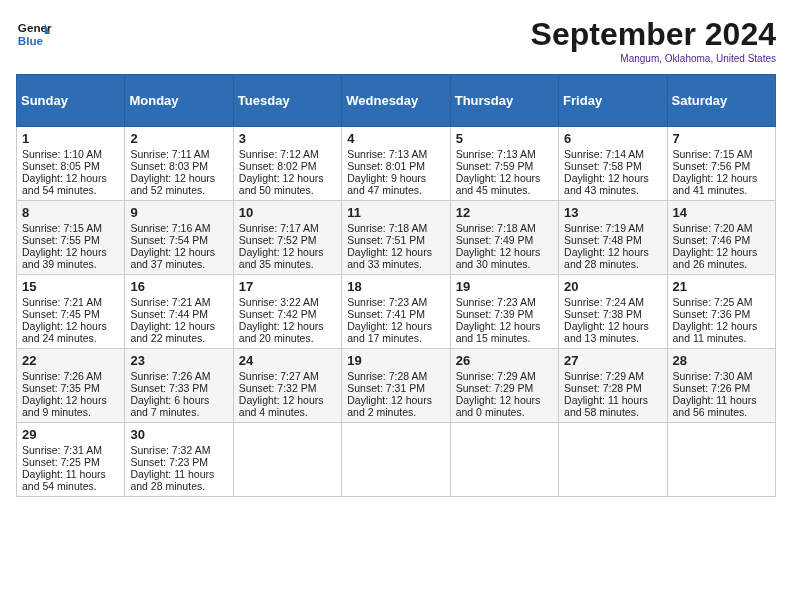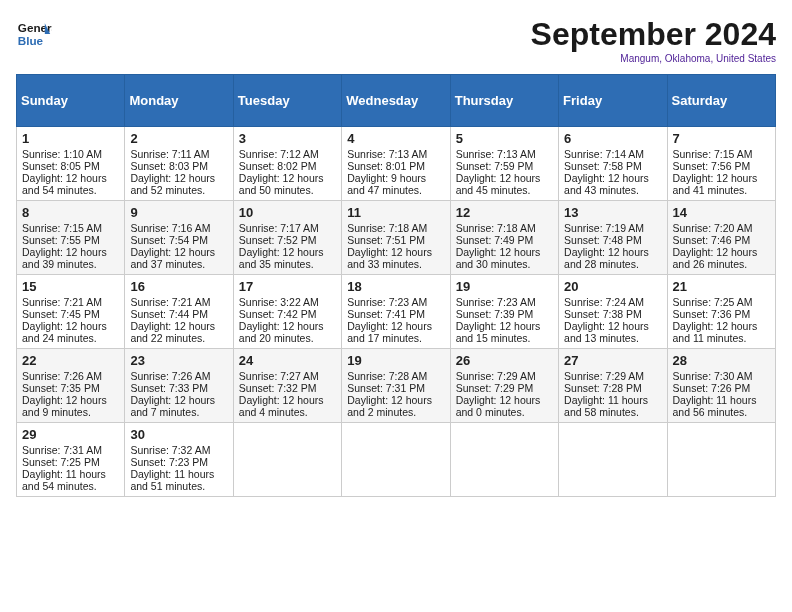--- a/index.html
+++ b/index.html
@@ -240,21 +240,21 @@
         <td>
         <span class="day-number">22</span>
         <span>Sunrise: 7:26 AM</span><br>
         <span>Sunset: 7:35 PM</span><br>
         <span>Daylight: 12 hours and 9 minutes.</span>
       </td>
         <td>
         <span class="day-number">23</span>
         <span>Sunrise: 7:26 AM</span><br>
         <span>Sunset: 7:33 PM</span><br>
-        <span>Daylight: 12 hours and 7 minutes.</span>
+        <span>Daylight: 6 hours and 7 minutes.</span>
       </td>
         <td>
         <span class="day-number">24</span>
         <span>Sunrise: 7:27 AM</span><br>
         <span>Sunset: 7:32 PM</span><br>
         <span>Daylight: 12 hours and 4 minutes.</span>
       </td>
         <td>
         <span class="day-number">19</span>
         <span>Sunrise: 7:28 AM</span><br>
@@ -284,21 +284,21 @@
         <td>
         <span class="day-number">29</span>
         <span>Sunrise: 7:31 AM</span><br>
         <span>Sunset: 7:25 PM</span><br>
         <span>Daylight: 11 hours and 54 minutes.</span>
       </td>
         <td>
         <span class="day-number">30</span>
         <span>Sunrise: 7:32 AM</span><br>
         <span>Sunset: 7:23 PM</span><br>
-        <span>Daylight: 11 hours and 51 minutes.</span>
+        <span>Daylight: 11 hours and 28 minutes.</span>
       </td>
         <td class="empty-cell"></td>
         <td class="empty-cell"></td>
         <td class="empty-cell"></td>
         <td class="empty-cell"></td>
         <td class="empty-cell"></td>
       </tr>
     </tbody>
 </table>
 

